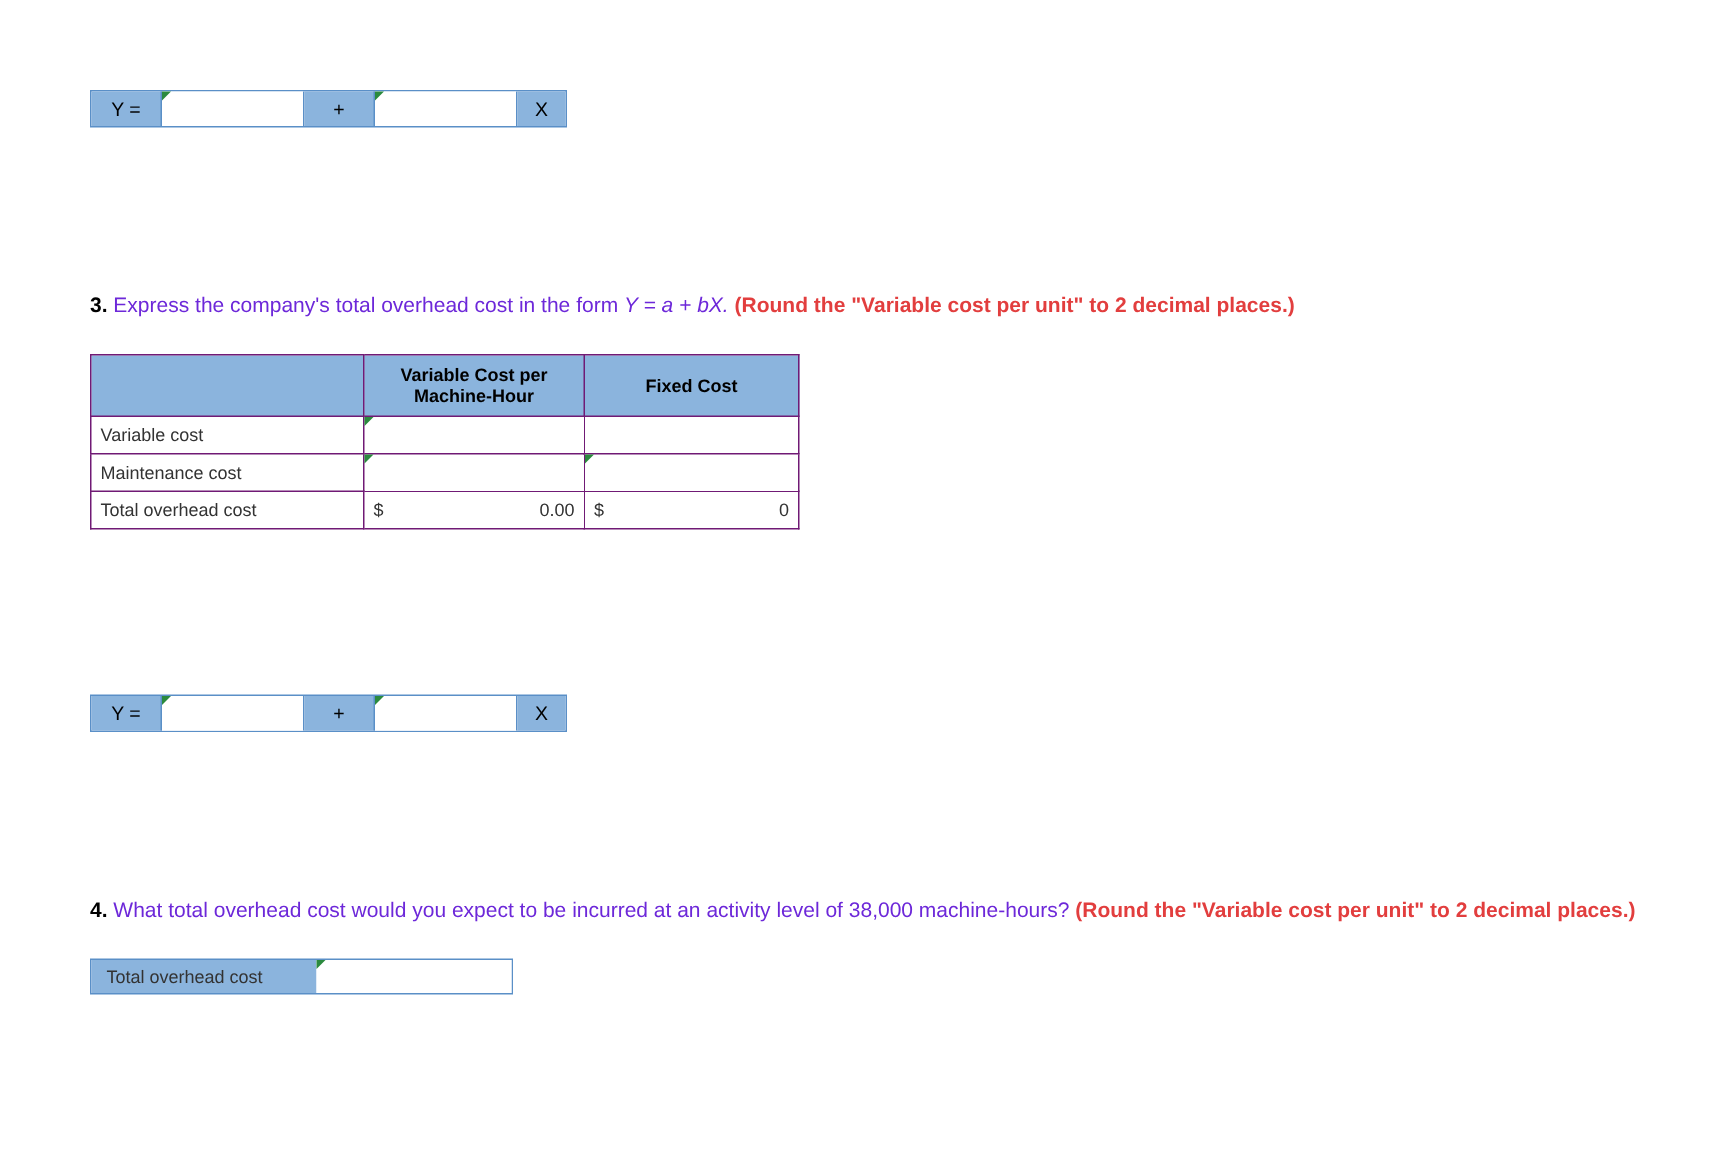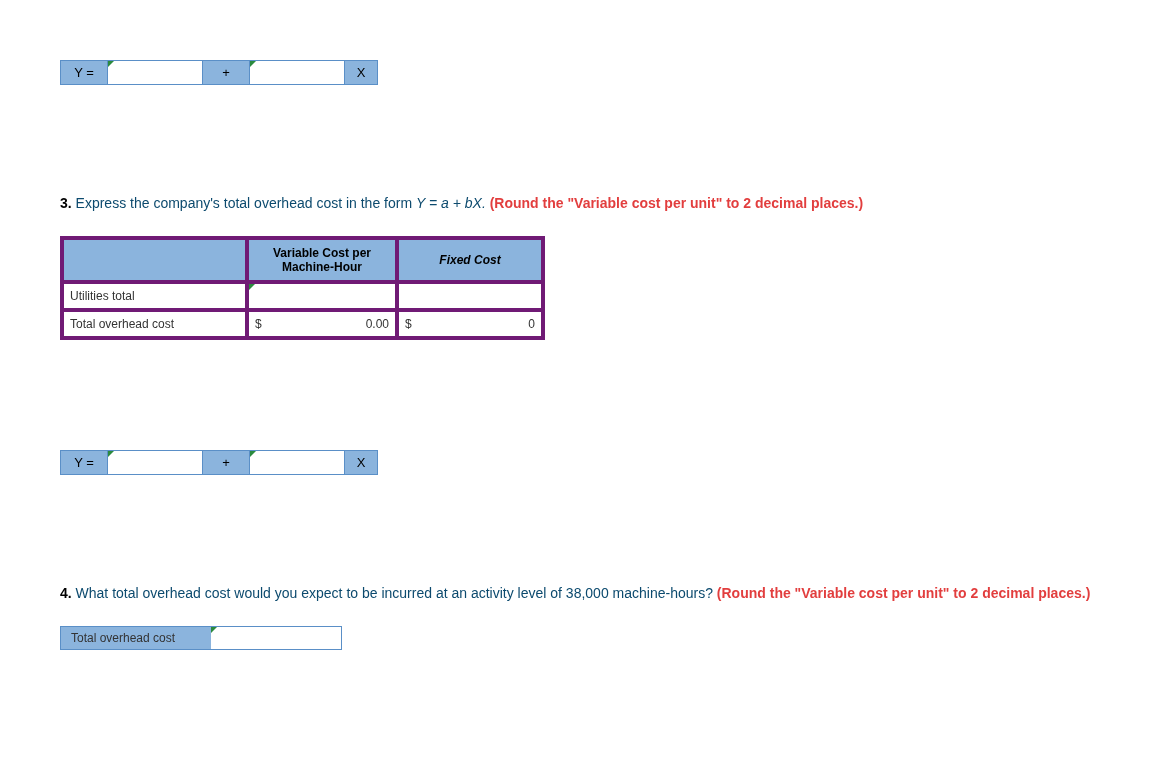--- a/index.html
+++ b/index.html
@@ -49,31 +49,31 @@
     position: absolute;
     top: 0;
     left: 0;
     width: 0;
     height: 0;
     border-top: 6px solid #2b8a3e;
     border-right: 6px solid transparent;
   }
 
   .q3-text, .q4-text { margin-bottom: 25px; }
-  .q3-text .lead, .q4-text .lead { color:#0c4a6e; }
+  .q3-text .lead, .q4-text .lead { color:#6d28d9; }
   .q3-text .num, .q4-text .num { font-weight: bold; color:#000; }
   .highlight-red { color:#e23e3e; font-weight:bold; }
 
   table.cost-table {
     border-collapse: collapse;
     border: 1px solid #5a8fc7;
     font-size: 12px;
   }
   table.cost-table th, table.cost-table td {
-    border: 4px solid #701a75;
+    border: 1px solid #701a75;
     padding: 3px 6px;
     text-align: left;
     height: 18px;
   }
   table.cost-table th {
     background: #8bb4dd;
     text-align: center;
     font-weight: bold;
     color: #000;
     padding: 6px 8px;
@@ -136,26 +136,31 @@
   <span class="lead">Express the company's total overhead cost in the form</span>
   <i><span class="lead">Y = a + bX.</span></i>
   <span class="highlight-red">(Round the "Variable cost per unit" to 2 decimal places.)</span>
 </div>
 
 <table class="cost-table">
   <tbody>
       <tr>
     <th style="width:165px;"></th>
     <th style="width:130px;">Variable Cost per Machine-Hour</th>
-    <th style="width:115px;font-style:italic;">Fixed Cost</th>
+    <th style="width:115px;">Fixed Cost</th>
   </tr>
   <tr>
-    <td class="label">Utilities total</td>
+    <td class="label">Variable cost</td>
     <td class="val"><span class="tri"></span><span></span></td>
     <td class="val"><span></span></td>
+  </tr>
+  <tr>
+    <td class="label">Maintenance cost</td>
+    <td class="val"><span class="tri"></span><span></span></td>
+    <td class="val"><span class="tri"></span><span></span></td>
   </tr>
   <tr>
     <td class="label">Total overhead cost</td>
     <td class="val">
       <span class="sym">$</span>
       <span>0.00</span>
     </td>
     <td class="val">
       <span class="sym">$</span>
       <span>0</span>

